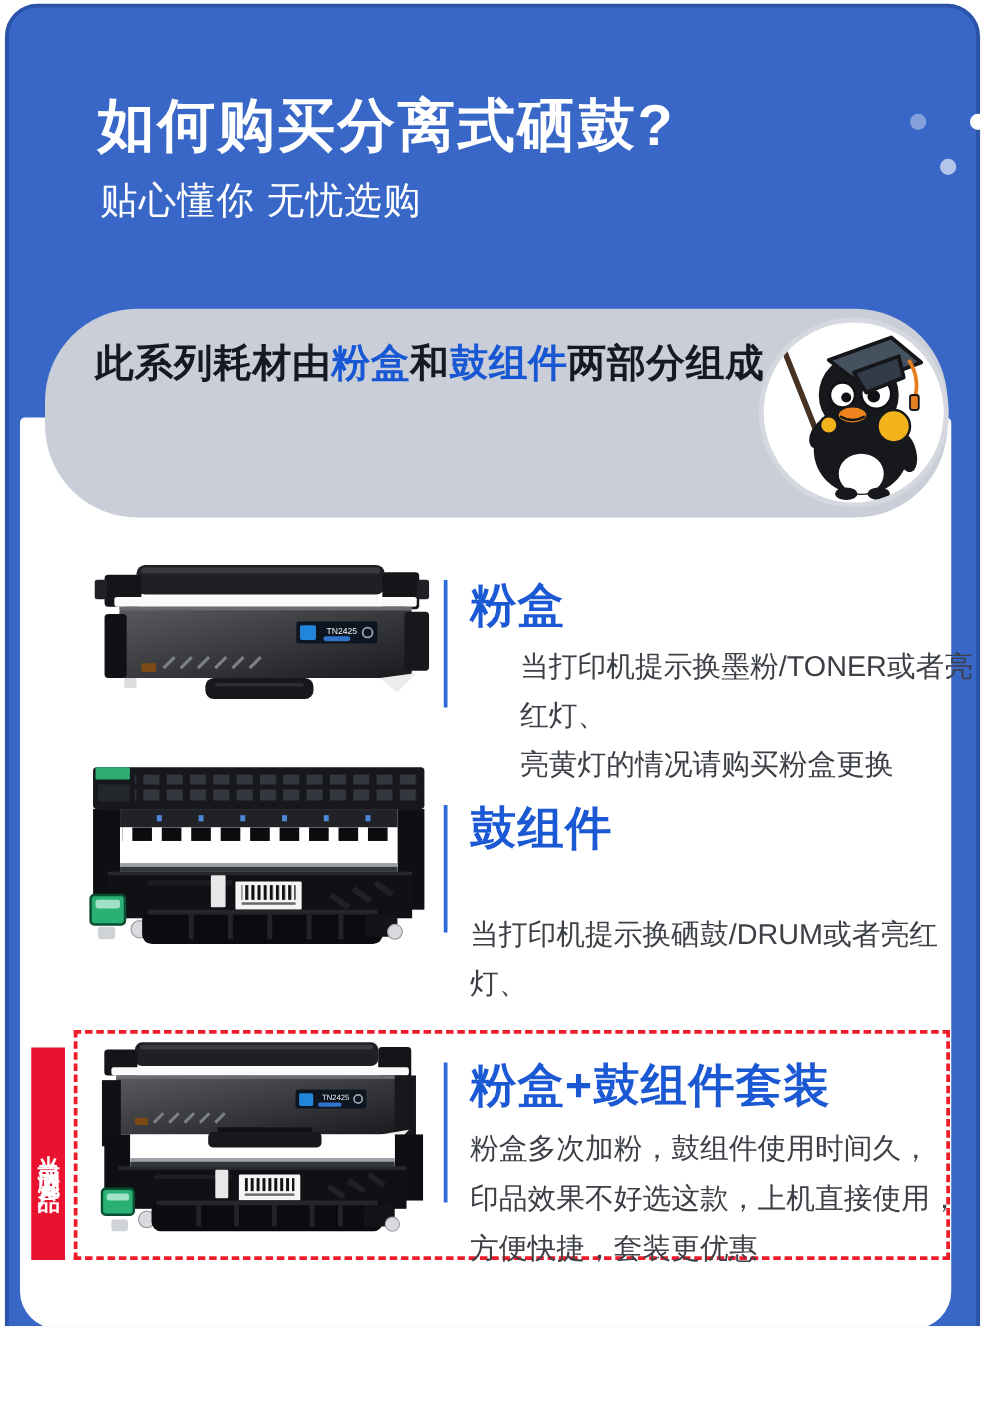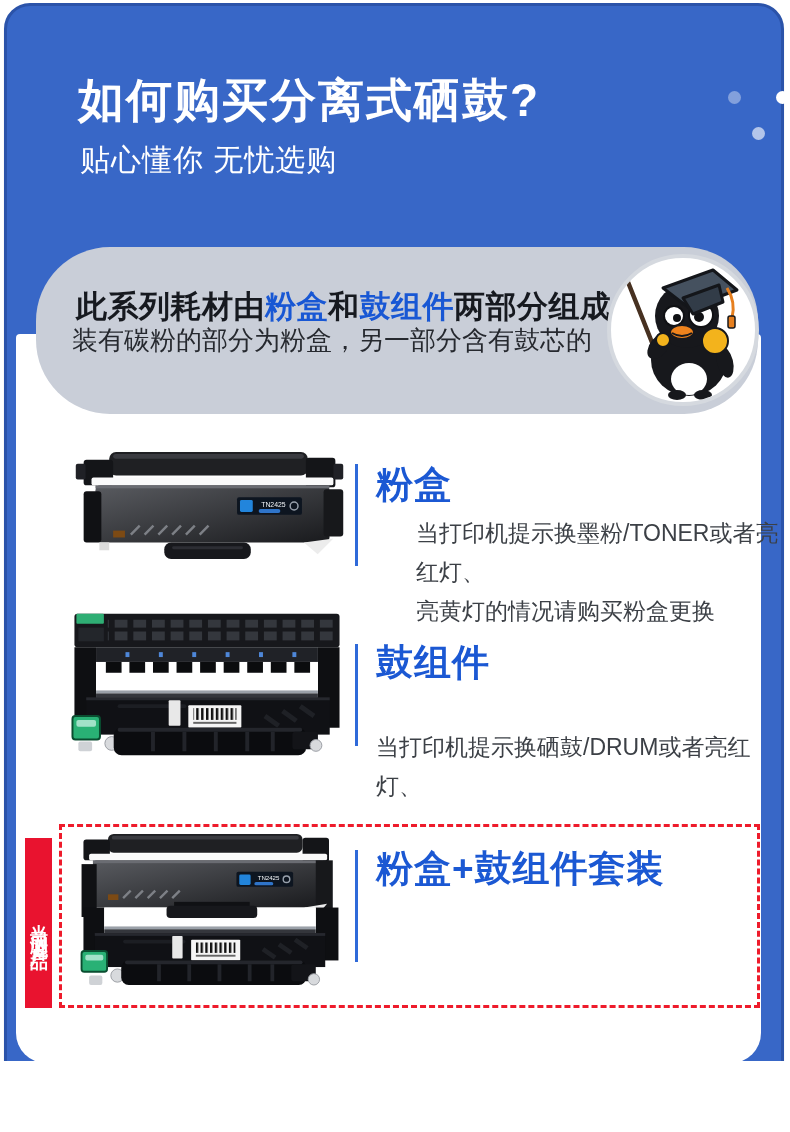--- a/index.html
+++ b/index.html
@@ -16,21 +16,21 @@
 
   
   .hd-title{left:78px;top:70px;font-size:46px;font-weight:800;color:#ffffff;letter-spacing:2px;}
   .hd-sub{left:80px;top:140px;font-size:30px;color:#ffffff;letter-spacing:1px;}
   .dots{left:688px;top:91px;display:flex;gap:11px;}
   .dot{width:13px;height:13px;border-radius:50%;background:#ffffff;}
   .dot.d1{opacity:.38;} .dot.d2{opacity:.62;} .dot.d3{opacity:1;}
 
   
   .intro-card{left:36px;top:247px;width:722px;height:167px;background:#c9ced8;border-radius:74px;}
-  .card-l1{left:76px;top:270px;font-size:31px;font-weight:700;color:#16191f;letter-spacing:.5px;margin-top:16px;}
+  .card-l1{left:76px;top:270px;font-size:31px;font-weight:700;color:#16191f;letter-spacing:.5px;}
   .card-l1 .accent{color:#1857d4;}
   .card-l2{left:72px;top:323px;font-size:26px;color:#26292f;}
   .card-l3{left:72px;top:368px;font-size:26px;color:#26292f;}
   .penguin-badge{left:607px;top:254px;width:152px;height:152px;border-radius:50%;
         background:#ffffff;border:4px solid #d5d9df;box-sizing:border-box;overflow:hidden;}
   .penguin-badge svg{display:block;width:100%;height:100%;}
 
   
   .divider{width:3px;background:#2f6ad9;}
   .sec-title{font-size:37px;font-weight:800;color:#1b58d3;letter-spacing:1px;}
@@ -69,21 +69,20 @@
   <div class="abs dots">
     <span class="dot d1"></span>
     <span class="dot d2"></span>
     <span class="dot d3"></span>
   </div>
 
   <div class="abs intro-card"></div>
   <div class="abs card-l1">
     <span>此系列耗材由</span><span class="accent">粉盒</span><span>和</span><span class="accent">鼓组件</span><span>两部分组成</span>
   </div>
-  <div class="abs card-l2">装有碳粉的部分为粉盒，另一部分含有鼓芯的</div>
 
   <div class="abs penguin-badge">
     <svg viewBox="0 0 144 144">
       <line x1="44" y1="92" x2="15" y2="19" stroke="#473121" stroke-width="4.5" stroke-linecap="round"></line>
       <ellipse cx="78" cy="102" rx="38" ry="36" fill="#17181c"></ellipse>
       <circle cx="76" cy="58" r="32" fill="#17181c"></circle>
       <ellipse cx="78" cy="121" rx="18" ry="16" fill="#ffffff"></ellipse>
       <ellipse cx="48" cy="88" rx="9" ry="15" fill="#17181c" transform="rotate(38 48 88)"></ellipse>
       <ellipse cx="114" cy="104" rx="8" ry="16" fill="#17181c" transform="rotate(-14 114 104)"></ellipse>
       <circle cx="63" cy="58" r="10" fill="#ffffff" stroke="#101114" stroke-width="2"></circle>
@@ -255,13 +254,18 @@
       <rect x="56" y="136" width="196" height="26" rx="8" fill="#0b0c0f"></rect>
       <rect x="60" y="136" width="188" height="4" rx="2" fill="#24262c"></rect>
       <path d="M96 140 v18 M128 140 v18 M160 140 v18 M192 140 v18 M216 140 v18" stroke="#22242a" stroke-width="4"></path>
       <rect x="236" y="140" width="26" height="18" rx="3" fill="#131418"></rect>
       <circle cx="260" cy="156" r="6" fill="#d8dadd" stroke="#9a9da3"></circle>
       <rect x="22" y="152" width="14" height="10" rx="2" fill="#cfd2d6"></rect>
     </svg>
   </div>
   <div class="abs divider div3"></div>
   <div class="abs sec-title t3">粉盒+鼓组件套装</div>
+  <div class="abs sec-desc d3">
+    <div>粉盒多次加粉，鼓组件使用时间久，</div>
+    <div>印品效果不好选这款，上机直接使用，</div>
+    <div>方便快捷，套装更优惠</div>
+  </div>
 </div>
 
 </body></html>

